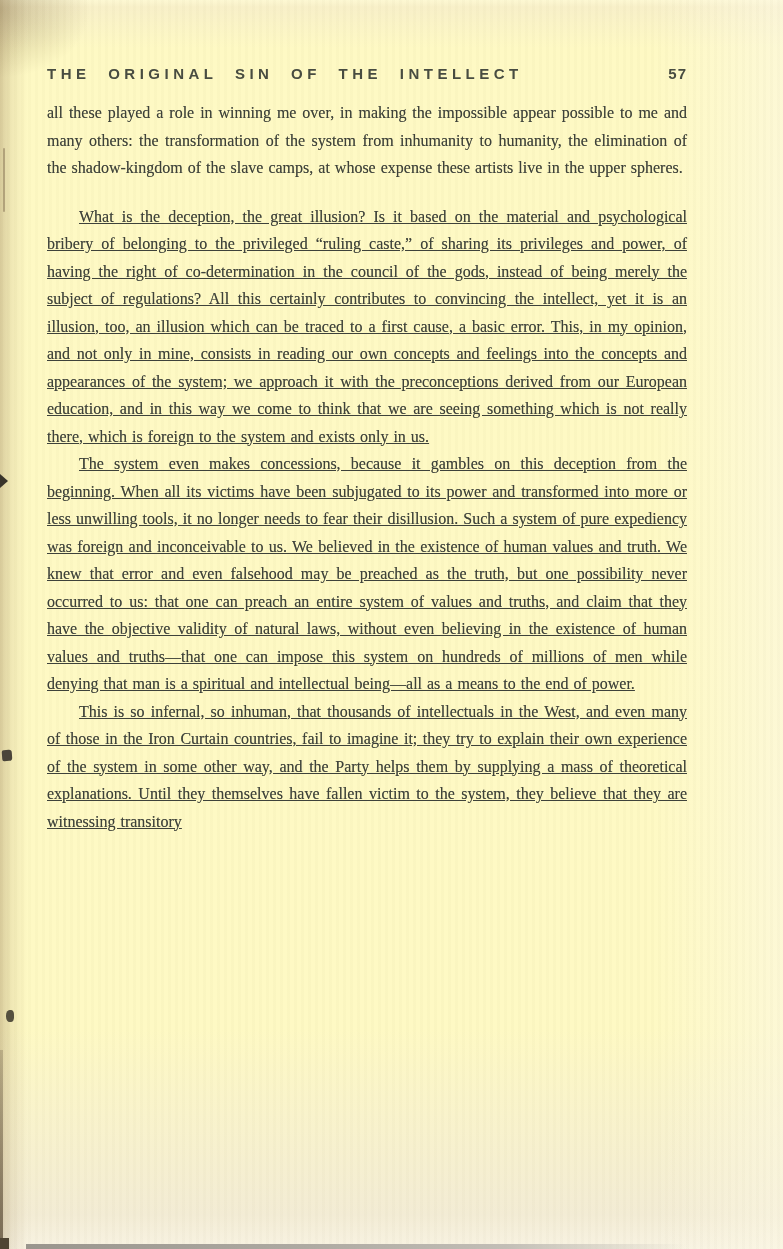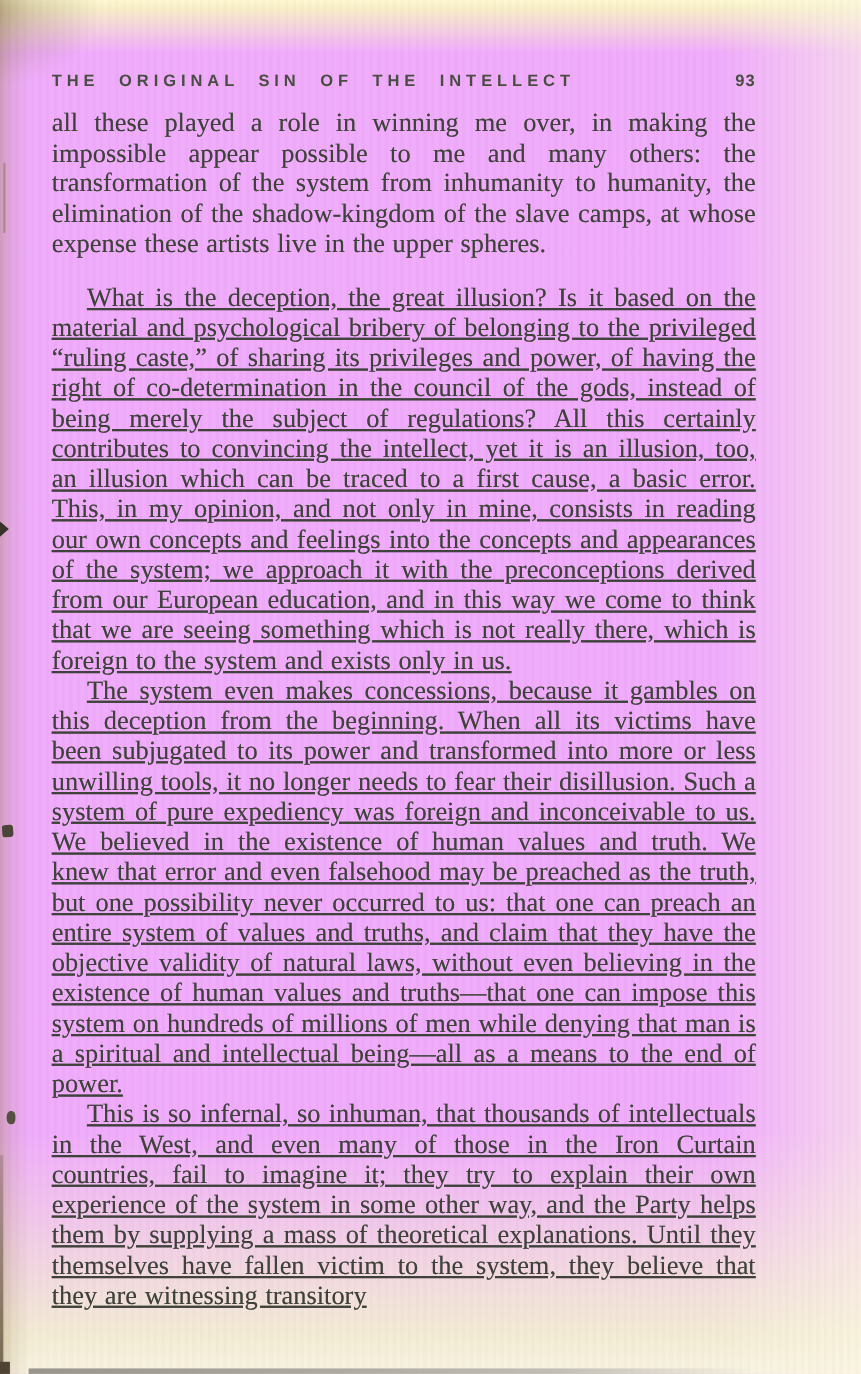--- a/index.html
+++ b/index.html
@@ -5,21 +5,21 @@
   html, body {
     margin: 0;
     padding: 0;
     background: #8f8b83;
   }
   .scan {
     position: relative;
     width: 783px;
     height: 1249px;
     overflow: hidden;
-    background: #f0abfc;
+    background: #fef9c3;
     font-family: "Liberation Serif", "DejaVu Serif", serif;
   }
   
   .shade {
     position: absolute;
     inset: 0;
     pointer-events: none;
   }
   .shade-top {
     background: linear-gradient(180deg, #fdf8d2 0px, #f8f0c8 7px, rgba(248,240,200,0) 48px);
@@ -64,21 +64,21 @@
     word-spacing: 9px;
   }
   .running-header .folio {
     letter-spacing: 1px;
   }
   .body-text {
     position: absolute;
     top: 99px;
     left: 0;
     width: 100%;
-    font-size: 24px;
+    font-size: 16px;
     line-height: 27.5px;
     color: #3e423a;
     text-align: justify;
     word-spacing: 1px;
     text-shadow: 0 0 0.5px rgba(62,66,58,0.55);
   }
   .body-text p {
     margin: 0;
   }
   .body-text p.section-end {
@@ -158,21 +158,21 @@
   <div class="shade shade-bottom"></div>
   <div class="shade shade-right"></div>
   <div class="shade shade-left"></div>
   <div class="shade shade-corner"></div>
   <div class="shade grain"></div>
 
   <div class="content">
 
     <div class="running-header">
       <span class="title">THE ORIGINAL SIN OF THE INTELLECT</span>
-      <span class="folio">93</span>
+      <span class="folio">57</span>
     </div>
 
     <div class="body-text">
       <p class="section-end">all these played a role in winning me over, in making the impossible appear possible to me and many others: the transformation of the system from inhumanity to humanity, the elimination of the shadow-kingdom of the slave camps, at whose expense these artists live in the upper spheres.</p>
       <p class="indented">What is the deception, the great illusion? Is it based on the material and psychological bribery of belonging to the privileged “ruling caste,” of sharing its privileges and power, of having the right of co-determination in the council of the gods, instead of being merely the subject of regulations? All this certainly contributes to convincing the intellect, yet it is an illusion, too, an illusion which can be traced to a first cause, a basic error. This, in my opinion, and not only in mine, consists in reading our own concepts and feelings into the concepts and appearances of the system; we approach it with the preconceptions derived from our European education, and in this way we come to think that we are seeing something which is not really there, which is foreign to the system and exists only in us.</p>
       <p class="indented">The system even makes concessions, because it gambles on this deception from the beginning. When all its victims have been subjugated to its power and transformed into more or less unwilling tools, it no longer needs to fear their disillusion. Such a system of pure expediency was foreign and inconceivable to us. We believed in the existence of human values and truth. We knew that error and even falsehood may be preached as the truth, but one possibility never occurred to us: that one can preach an entire system of values and truths, and claim that they have the objective validity of natural laws, without even believing in the existence of human values and truths—that one can impose this system on hundreds of millions of men while denying that man is a spiritual and intellectual being—all as a means to the end of power.</p>
       <p class="indented">This is so infernal, so inhuman, that thousands of intellectuals in the West, and even many of those in the Iron Curtain countries, fail to imagine it; they try to explain their own experience of the system in some other way, and the Party helps them by supplying a mass of theoretical explanations. Until they themselves have fallen victim to the system, they believe that they are witnessing transitory</p>
     </div>
 
   </div>

